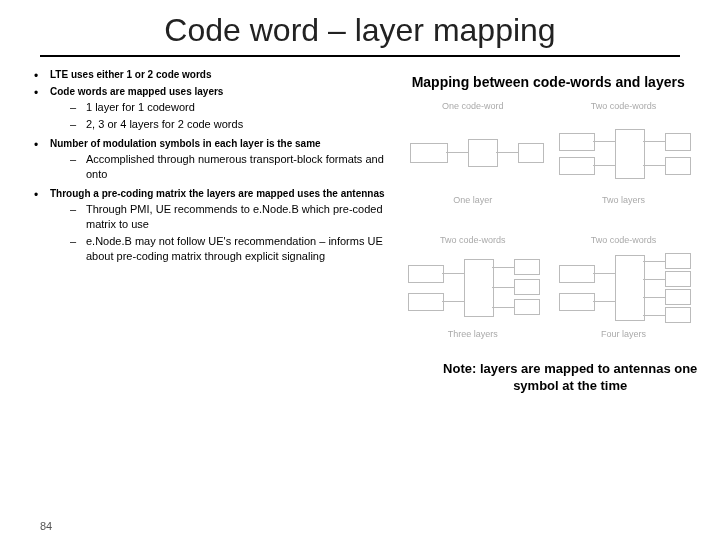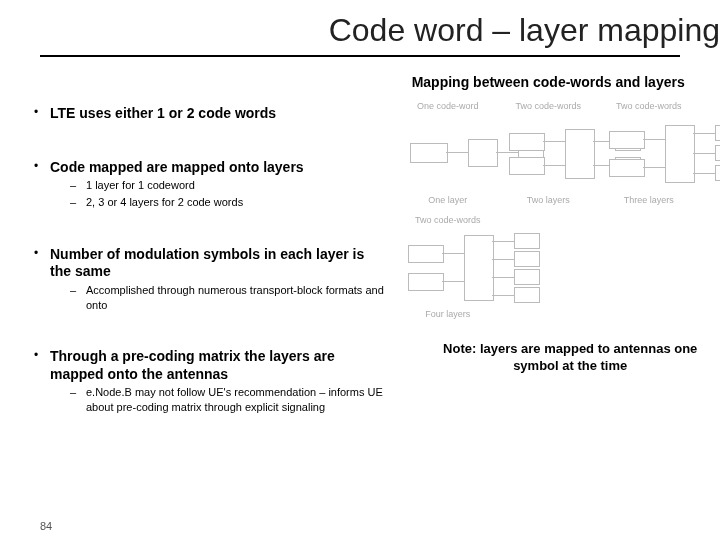--- a/index.html
+++ b/index.html
@@ -8,21 +8,21 @@
     width: 720px;
     height: 540px;
     background: #fff;
     font-family: Arial, Helvetica, sans-serif;
     color: #000;
     box-sizing: border-box;
     position: relative;
   }
   .title {
     font-size: 32px;
-    text-align: right;
+    text-align: center;
     padding: 12px 0 6px 0;
     font-weight: 400;
     color: #222;
   }
   .rule {
     margin: 0 40px 8px 40px;
     border: none;
     border-top: 2px solid #000;
   }
   .content {
@@ -49,24 +49,23 @@
     margin-bottom: 4px;
   }
   ul.top > li::before {
     content: "•";
     position: absolute;
     left: 4px;
     top: 0;
     font-size: 12px;
   }
   .b1 {
-    font-size: 14px;
+    font-size: 10px;
     font-weight: 700;
     line-height: 1.25;
-    margin-top: 36px;
   }
   ul.sub {
     list-style: none;
     padding: 0;
     margin: 2px 0 6px 0;
   }
   ul.sub > li {
     position: relative;
     padding-left: 36px;
     font-size: 11px;
@@ -80,22 +79,22 @@
     top: 0;
   }
   .rhead {
     font-size: 14px;
     font-weight: 700;
     margin: 4px 0 10px 0;
     line-height: 1.3;
   }
   .diagram-grid {
     display: grid;
-    grid-template-columns: 1fr 1fr 1fr;
-    gap: 6px 18px;
+    grid-template-columns: 1fr 1fr;
+    gap: 26px 18px;
     padding: 0 10px;
   }
   .dcell {
     text-align: center;
   }
   .dcap {
     font-size: 9px;
     color: #aaa;
     margin-bottom: 4px;
   }
@@ -138,35 +137,36 @@
 <div class="title">Code word – layer mapping</div>
 <hr class="rule">
 
 <div class="content">
   <div class="left">
     <ul class="top">
       <li>
         <div class="b1">LTE uses either 1 or 2 code words</div>
       </li>
       <li>
-        <div class="b1">Code mapped are mapped onto layers</div>
+        <div class="b1">Code words are mapped uses layers</div>
         <ul class="sub">
           <li>1 layer  for 1 codeword</li>
           <li>2, 3 or 4 layers for 2 code words</li>
         </ul>
       </li>
       <li>
         <div class="b1">Number of modulation symbols in each layer is the same</div>
         <ul class="sub">
           <li>Accomplished through numerous transport-block formats and onto</li>
         </ul>
       </li>
       <li>
-        <div class="b1">Through a pre-coding matrix the layers are mapped onto the antennas</div>
+        <div class="b1">Through a pre-coding matrix the layers are mapped uses the antennas</div>
         <ul class="sub">
+          <li>Through PMI, UE recommends to e.Node.B which pre-coded matrix to use</li>
           <li>e.Node.B may not follow UE's recommendation – informs UE about pre-coding matrix through explicit signaling</li>
         </ul>
       </li>
     </ul>
   </div>
 
   <div class="right">
     <div class="rhead">Mapping between code-words and layers</div>
 
     <div class="diagram-grid">

